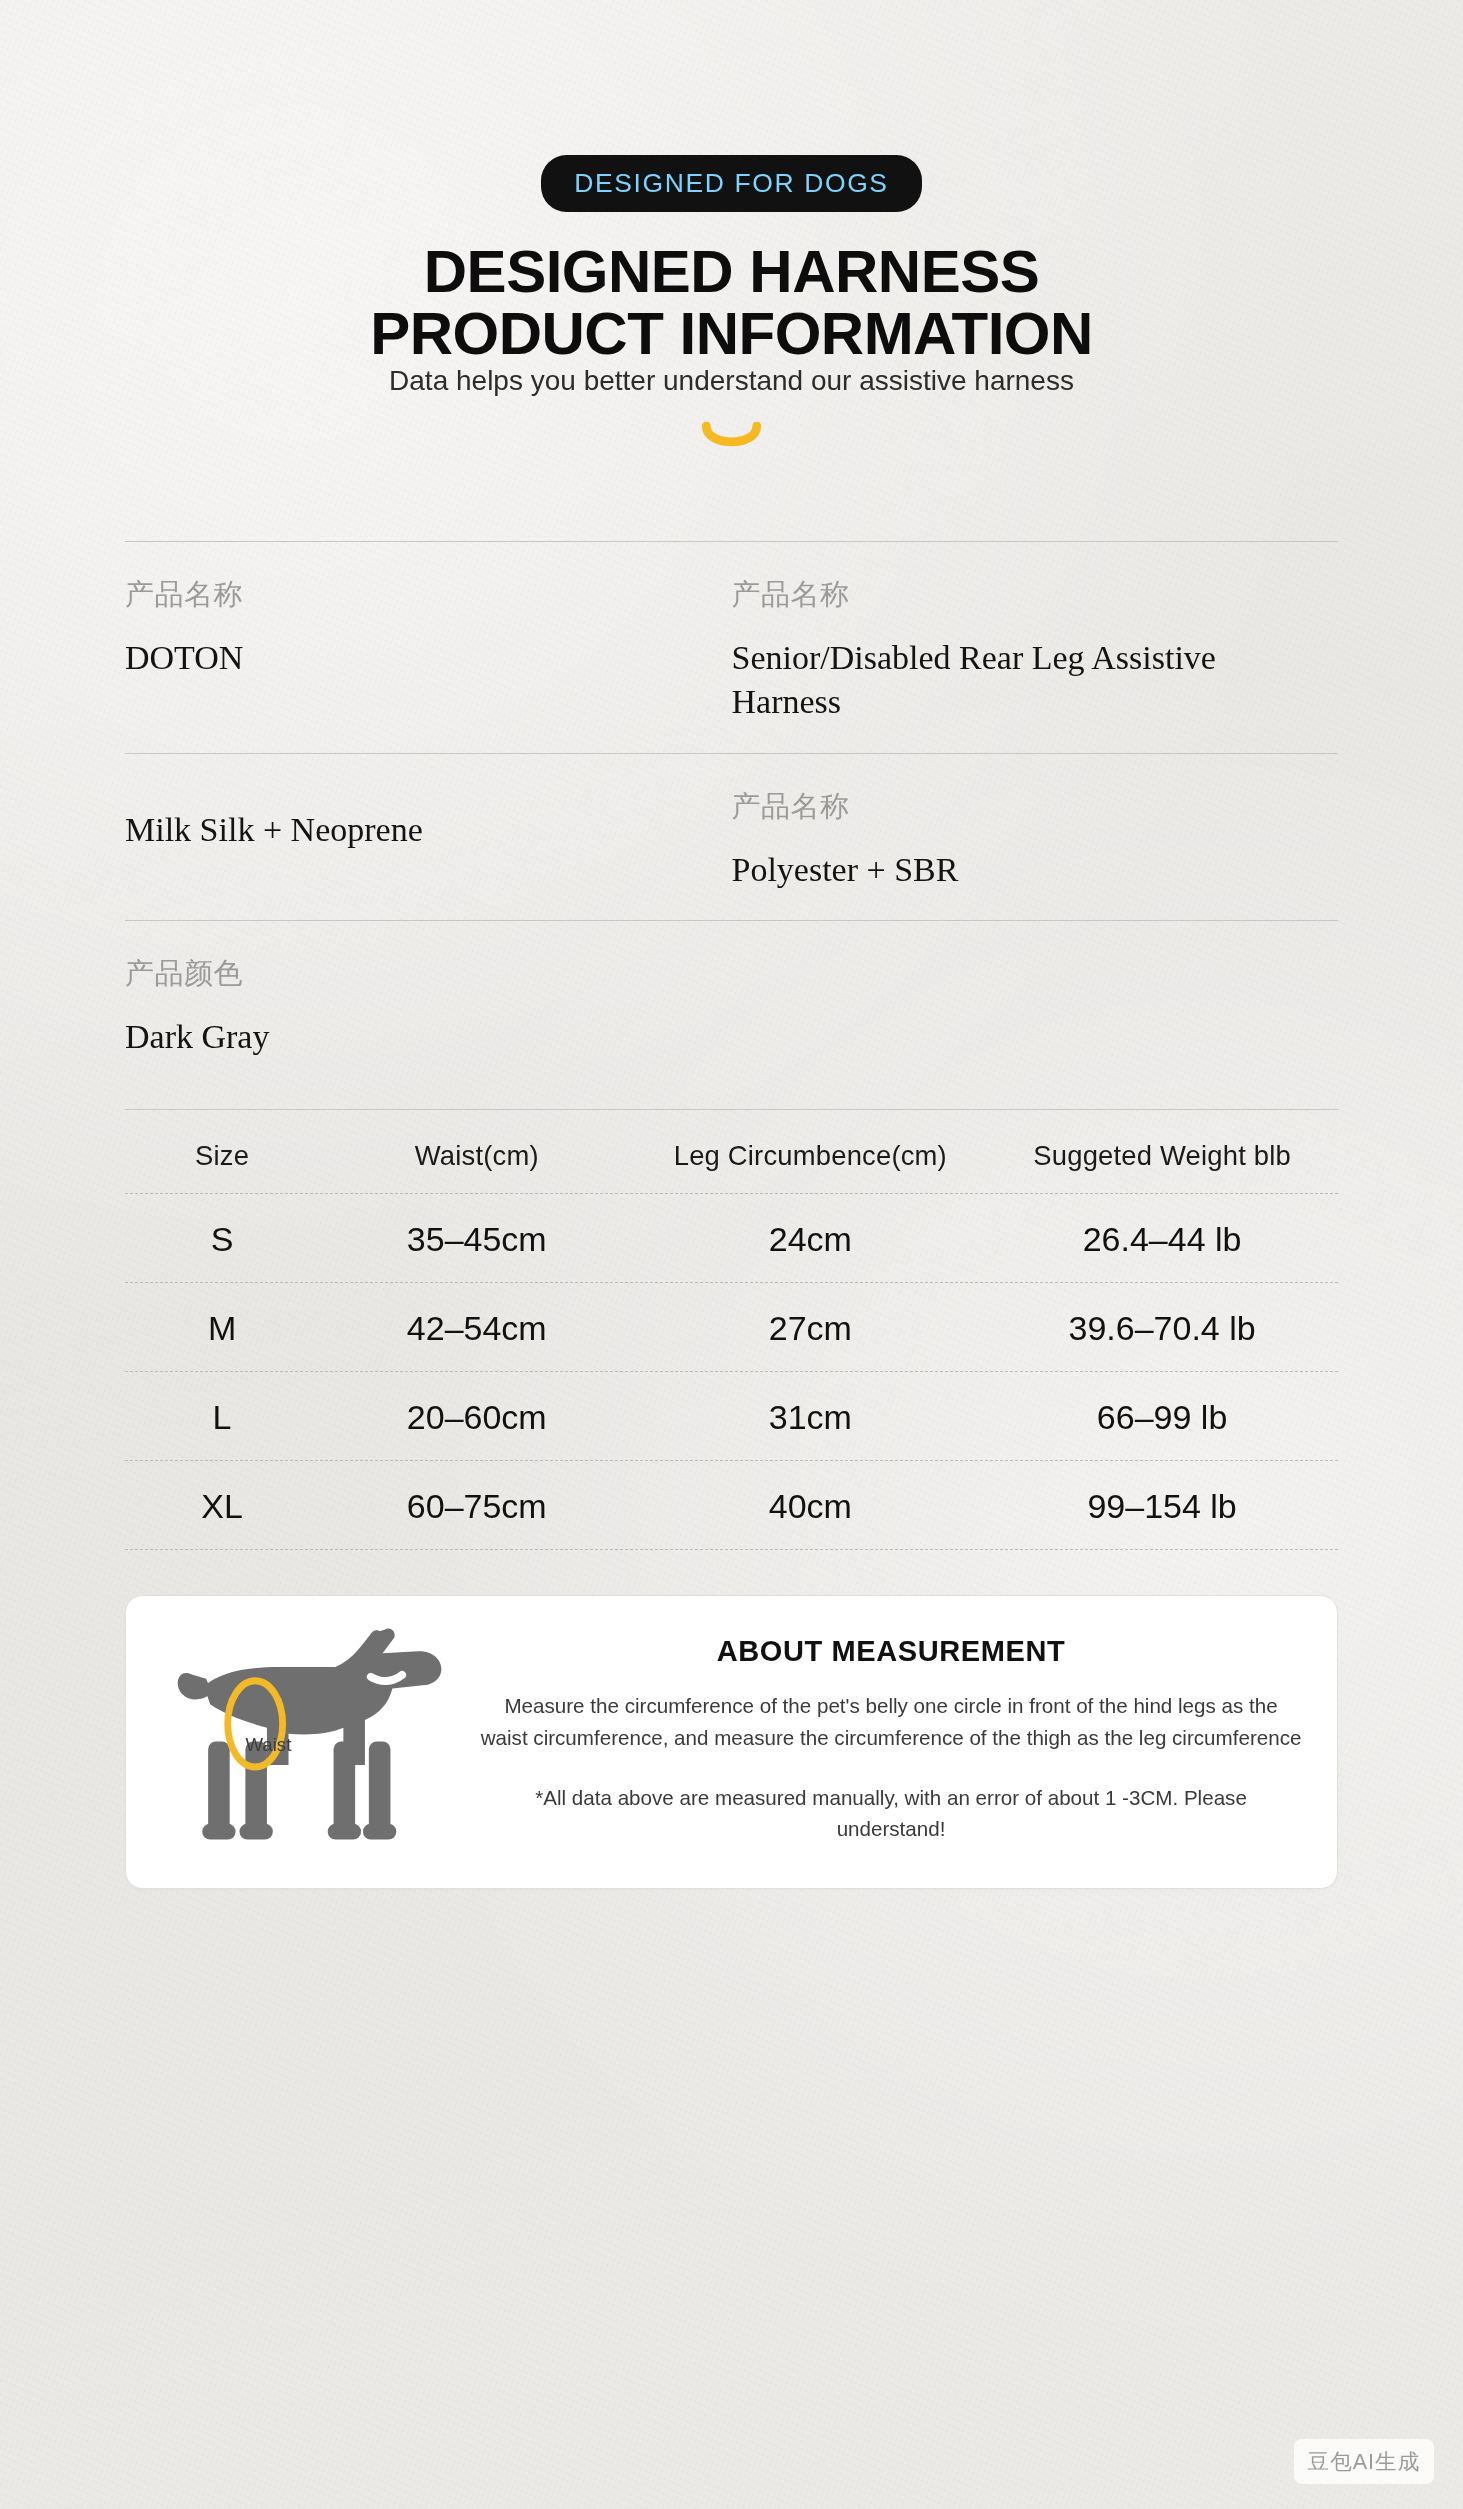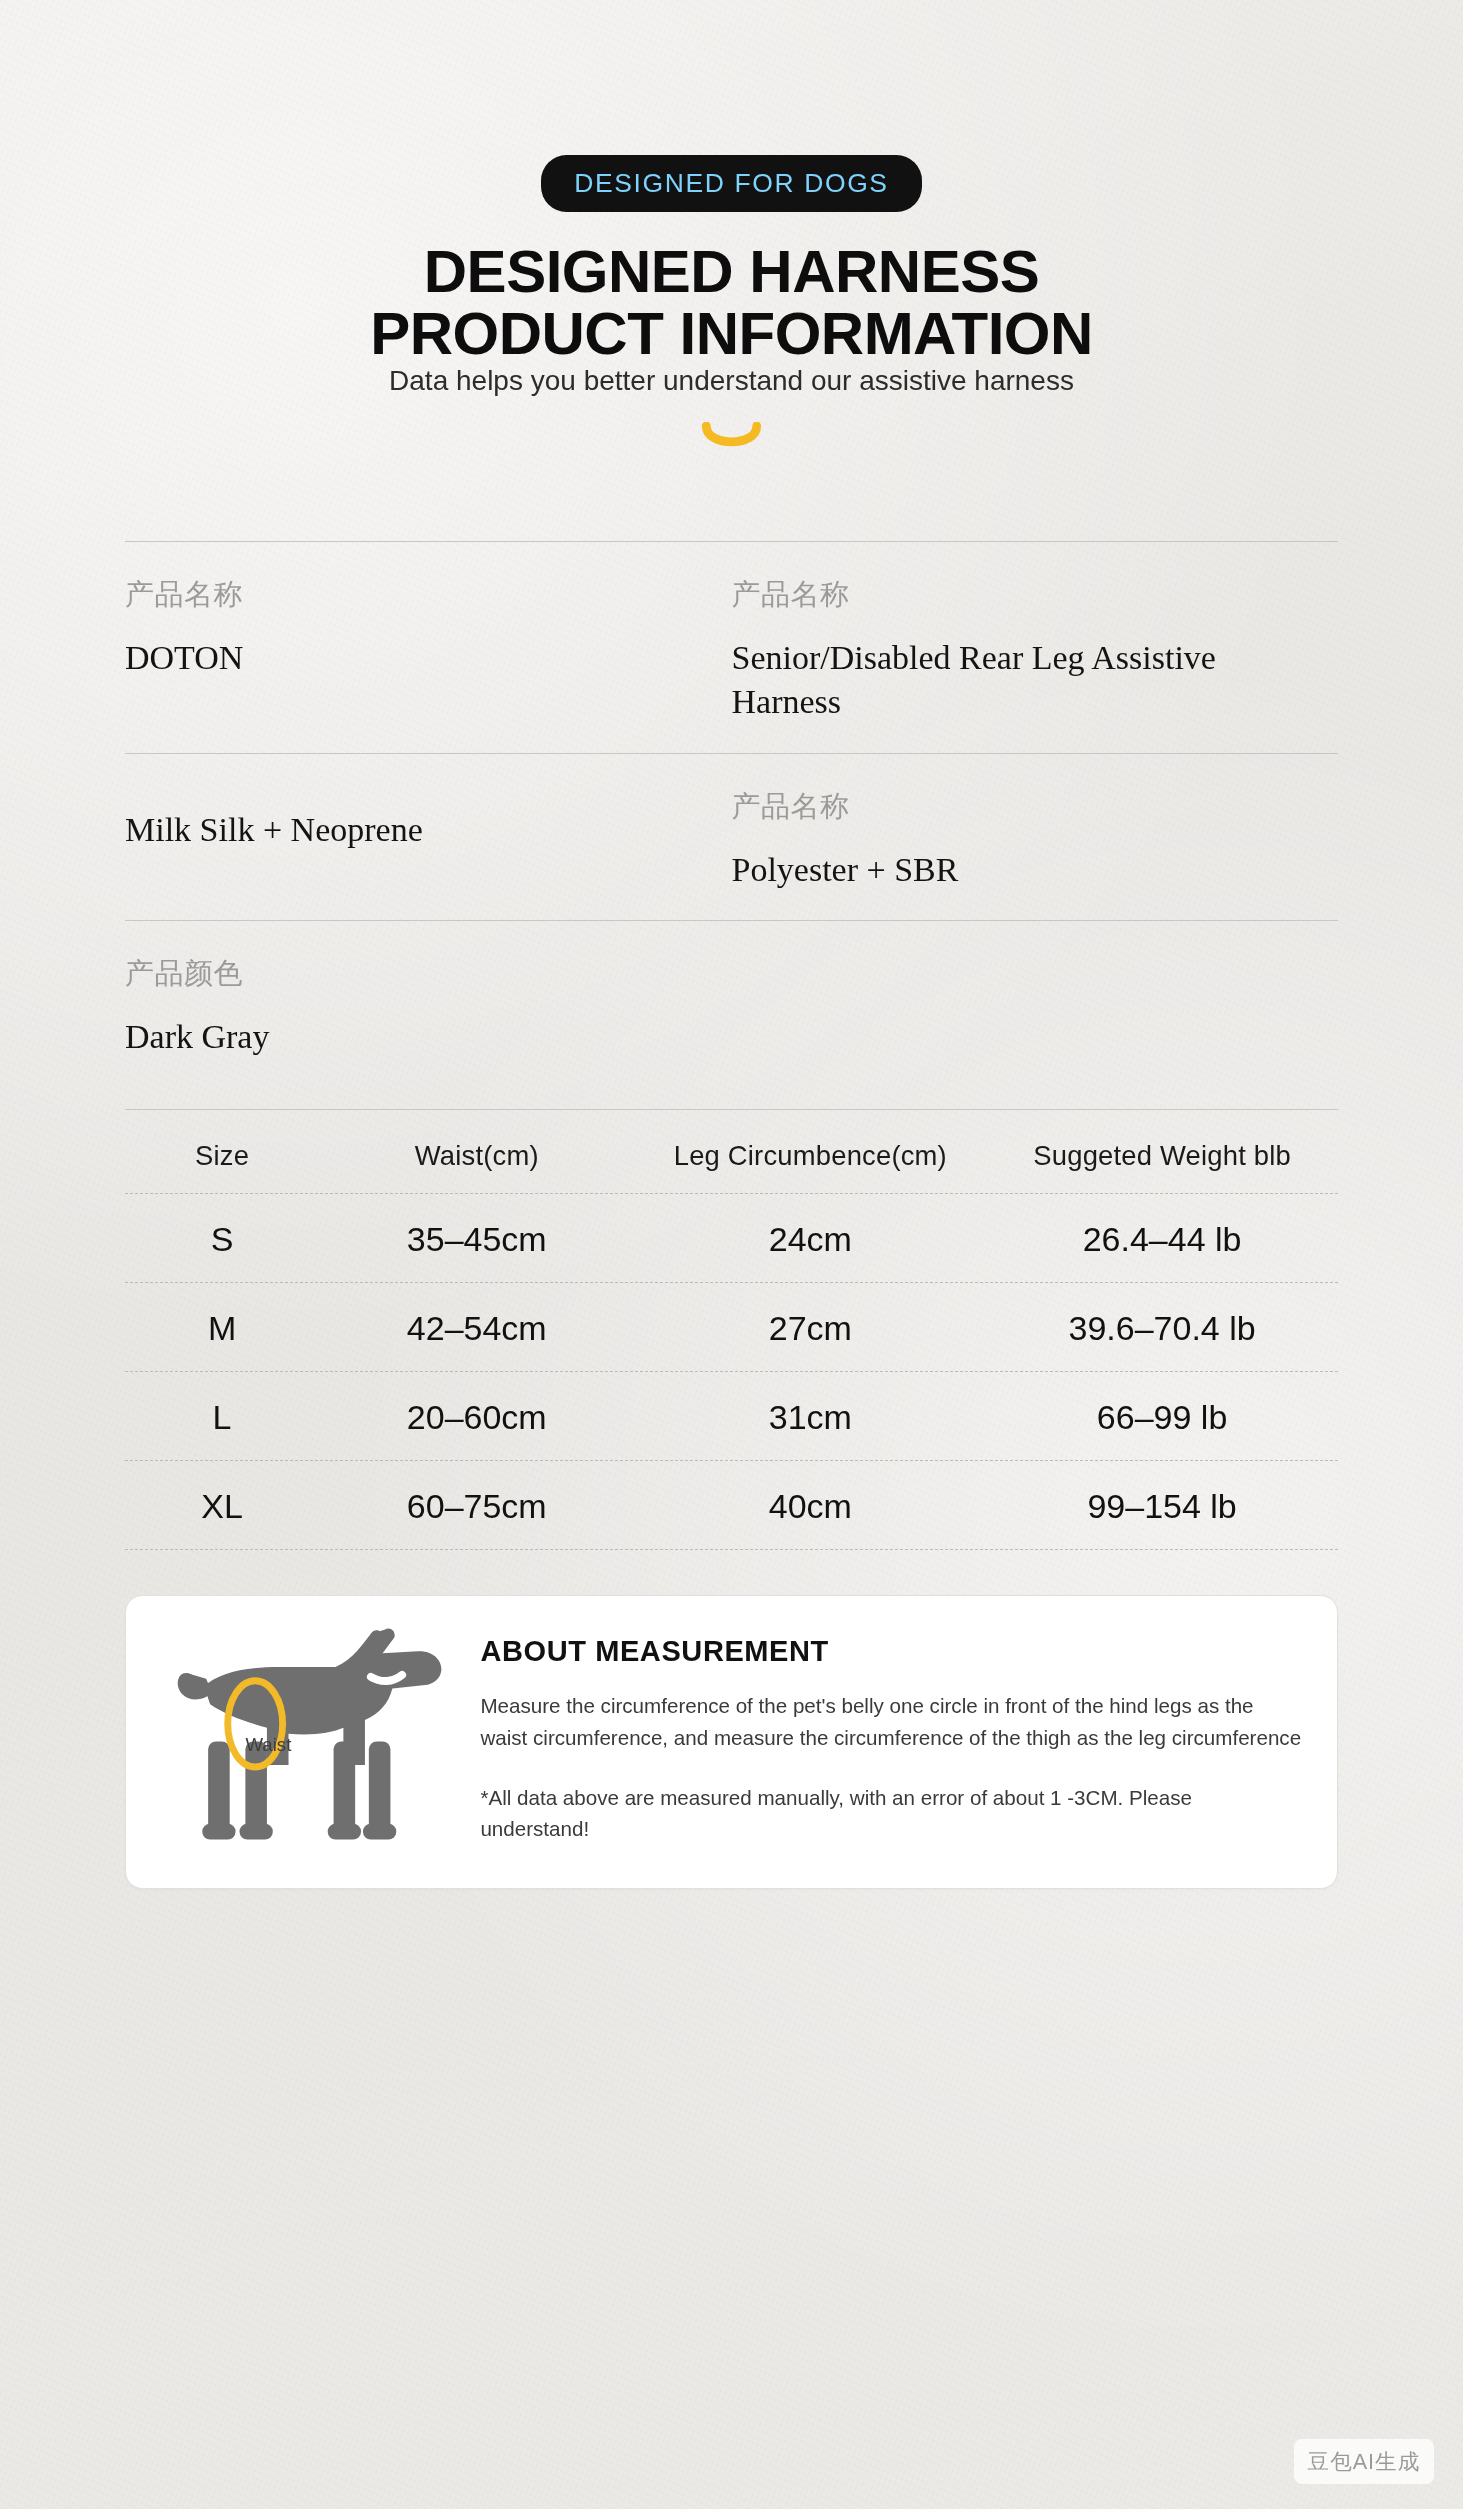--- a/index.html
+++ b/index.html
@@ -154,20 +154,21 @@
   .measure-left {
     flex: 0 0 323px;
     display: flex;
     align-items: center;
     justify-content: center;
     position: relative;
   }
   .measure-right {
     flex: 1 1 auto;
     padding: 17.6px 9.8px 5.9px 5.9px;
+    text-align: center;
   }
   .m-title {
     font-size: 29px;
     font-weight: 700;
     color: #111111;
     letter-spacing: 0.6px;
     margin-bottom: 21.6px;
   }
   .m-desc {
     font-size: 20.6px;

